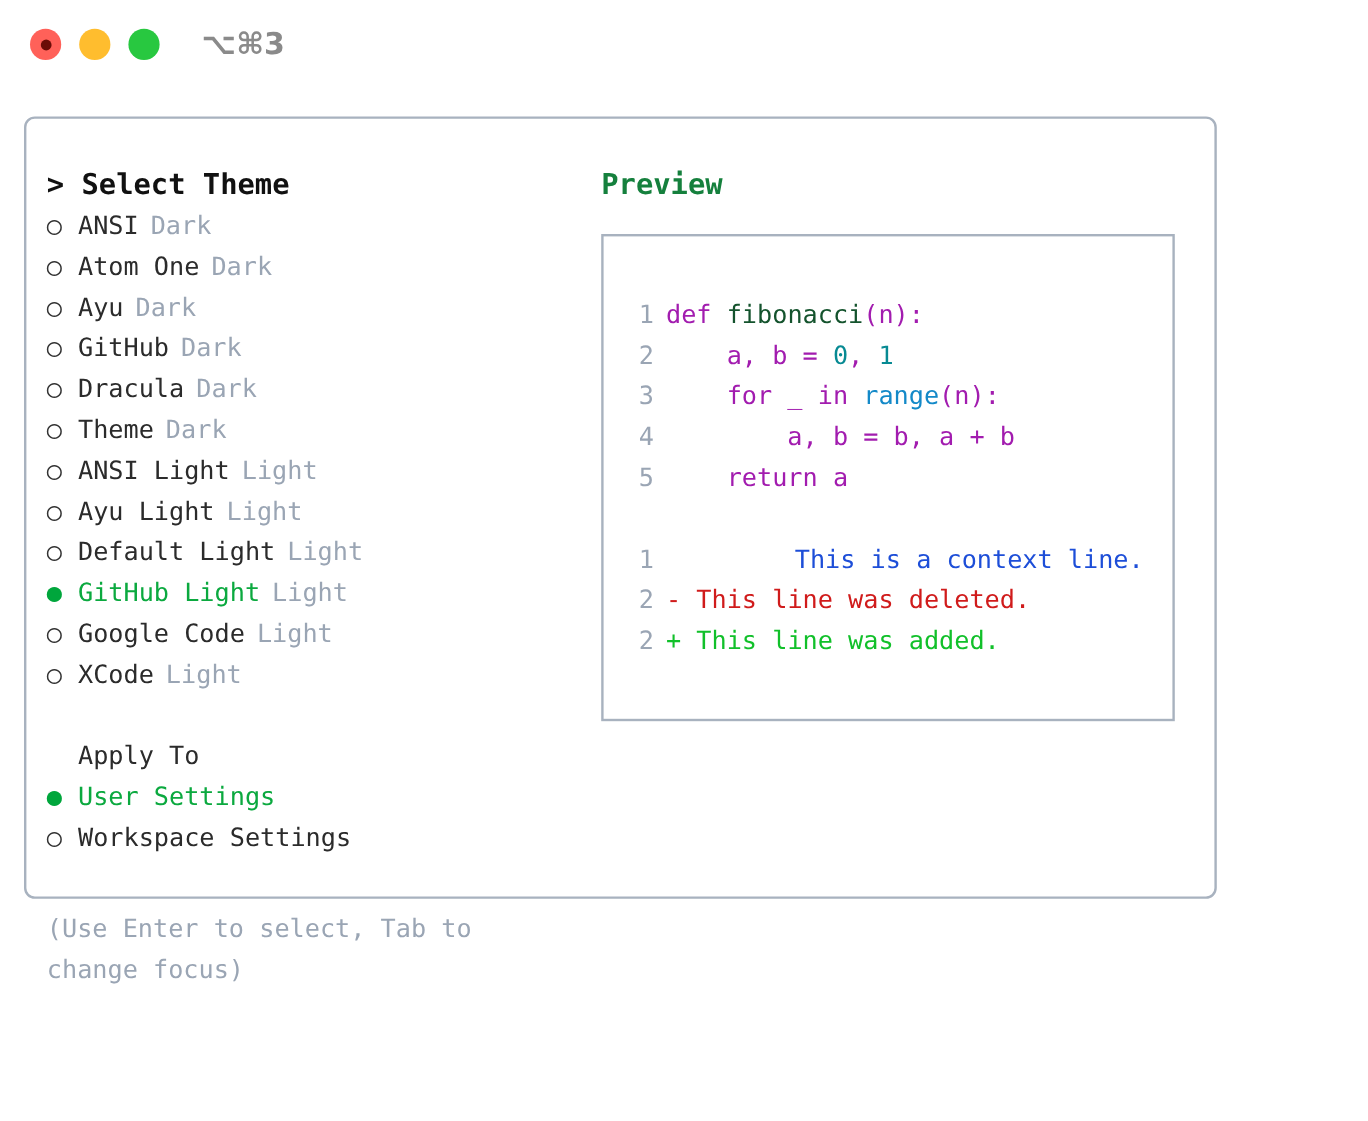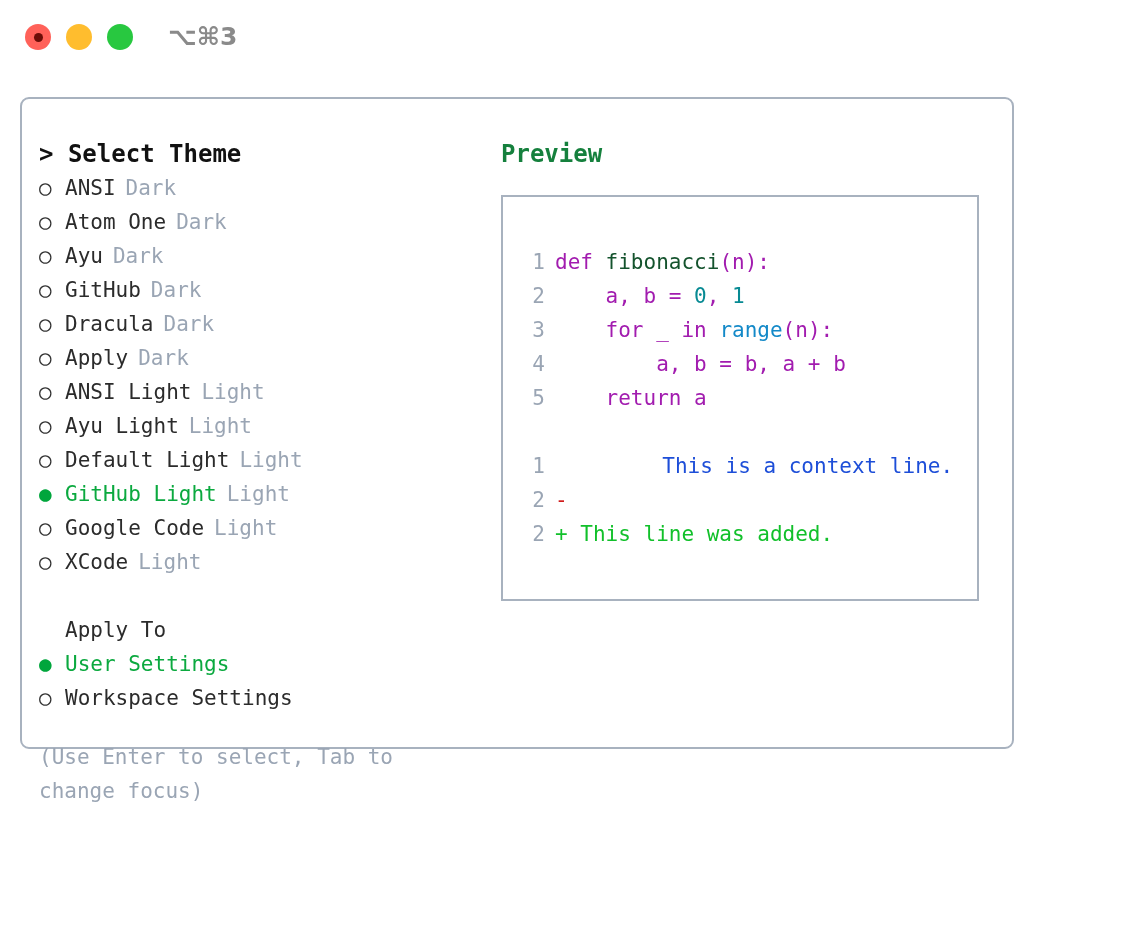--- a/index.html
+++ b/index.html
@@ -132,21 +132,21 @@
     font-size: 21px;
     color: #2b2b2b;
     line-height: 34px;
     padding-left: 26px;
     white-space: pre;
   }
 
   .spacer-row { height: 34px; }
 
   .hint {
-    margin-top: 25px;
+    margin-top: 42px;
     font-size: 21px;
     line-height: 34px;
     color: #9aa5b4;
     width: 400px;
     white-space: normal;
   }
 
   
   .preview-title {
     font-size: 24px;
@@ -206,21 +206,21 @@
   <div class="panel">
 
     <div class="left-col">
       <div class="section-title">&gt; Select Theme</div>
       <div id="theme-list">
           <div class="opt-row"><span class="marker">○</span><span class="opt-label">ANSI</span><span class="opt-variant">Dark</span></div>
           <div class="opt-row"><span class="marker">○</span><span class="opt-label">Atom One</span><span class="opt-variant">Dark</span></div>
           <div class="opt-row"><span class="marker">○</span><span class="opt-label">Ayu</span><span class="opt-variant">Dark</span></div>
           <div class="opt-row"><span class="marker">○</span><span class="opt-label">GitHub</span><span class="opt-variant">Dark</span></div>
           <div class="opt-row"><span class="marker">○</span><span class="opt-label">Dracula</span><span class="opt-variant">Dark</span></div>
-          <div class="opt-row"><span class="marker">○</span><span class="opt-label">Apply</span><span class="opt-variant">Dark</span></div>
+          <div class="opt-row"><span class="marker">○</span><span class="opt-label">Theme</span><span class="opt-variant">Dark</span></div>
           <div class="opt-row"><span class="marker">○</span><span class="opt-label">ANSI Light</span><span class="opt-variant">Light</span></div>
           <div class="opt-row"><span class="marker">○</span><span class="opt-label">Ayu Light</span><span class="opt-variant">Light</span></div>
           <div class="opt-row"><span class="marker">○</span><span class="opt-label">Default Light</span><span class="opt-variant">Light</span></div>
           <div class="opt-row selected"><span class="marker sel">●</span><span class="opt-label">GitHub Light</span><span class="opt-variant">Light</span></div>
           <div class="opt-row"><span class="marker">○</span><span class="opt-label">Google Code</span><span class="opt-variant">Light</span></div>
           <div class="opt-row"><span class="marker">○</span><span class="opt-label">XCode</span><span class="opt-variant">Light</span></div>
         </div>
       <div class="spacer-row"></div>
       <div class="group-header">Apply To</div>
       <div id="apply-list">
@@ -236,20 +236,20 @@
         <div id="code-block">
             <div class="code-line"><span class="lineno">1</span><span><span class="code-text">def </span><span class="tok-fn">fibonacci</span><span class="code-text">(n):</span></span></div>
             <div class="code-line"><span class="lineno">2</span><span><span class="code-text">    a, b = </span><span class="tok-num">0</span><span class="code-text">, </span><span class="tok-num">1</span></span></div>
             <div class="code-line"><span class="lineno">3</span><span><span class="code-text">    for _ in </span><span class="tok-call">range</span><span class="code-text">(n):</span></span></div>
             <div class="code-line"><span class="lineno">4</span><span><span class="code-text">        a, b = b, a + b</span></span></div>
             <div class="code-line"><span class="lineno">5</span><span><span class="code-text">    return a</span></span></div>
           </div>
         <div class="blank-line"></div>
         <div id="diff-block">
             <div class="code-line"><span class="lineno">1</span><span class="diff-ctx">  </span><span class="diff-ctx">This is a context line.</span></div>
-            <div class="code-line"><span class="lineno">2</span><span class="diff-del">- </span></div>
+            <div class="code-line"><span class="lineno">2</span><span class="diff-del">- </span><span class="diff-del">This line was deleted.</span></div>
             <div class="code-line"><span class="lineno">2</span><span class="diff-add">+ </span><span class="diff-add">This line was added.</span></div>
           </div>
       </div>
     </div>
 
   </div>
 </div>
 
 </body></html>

